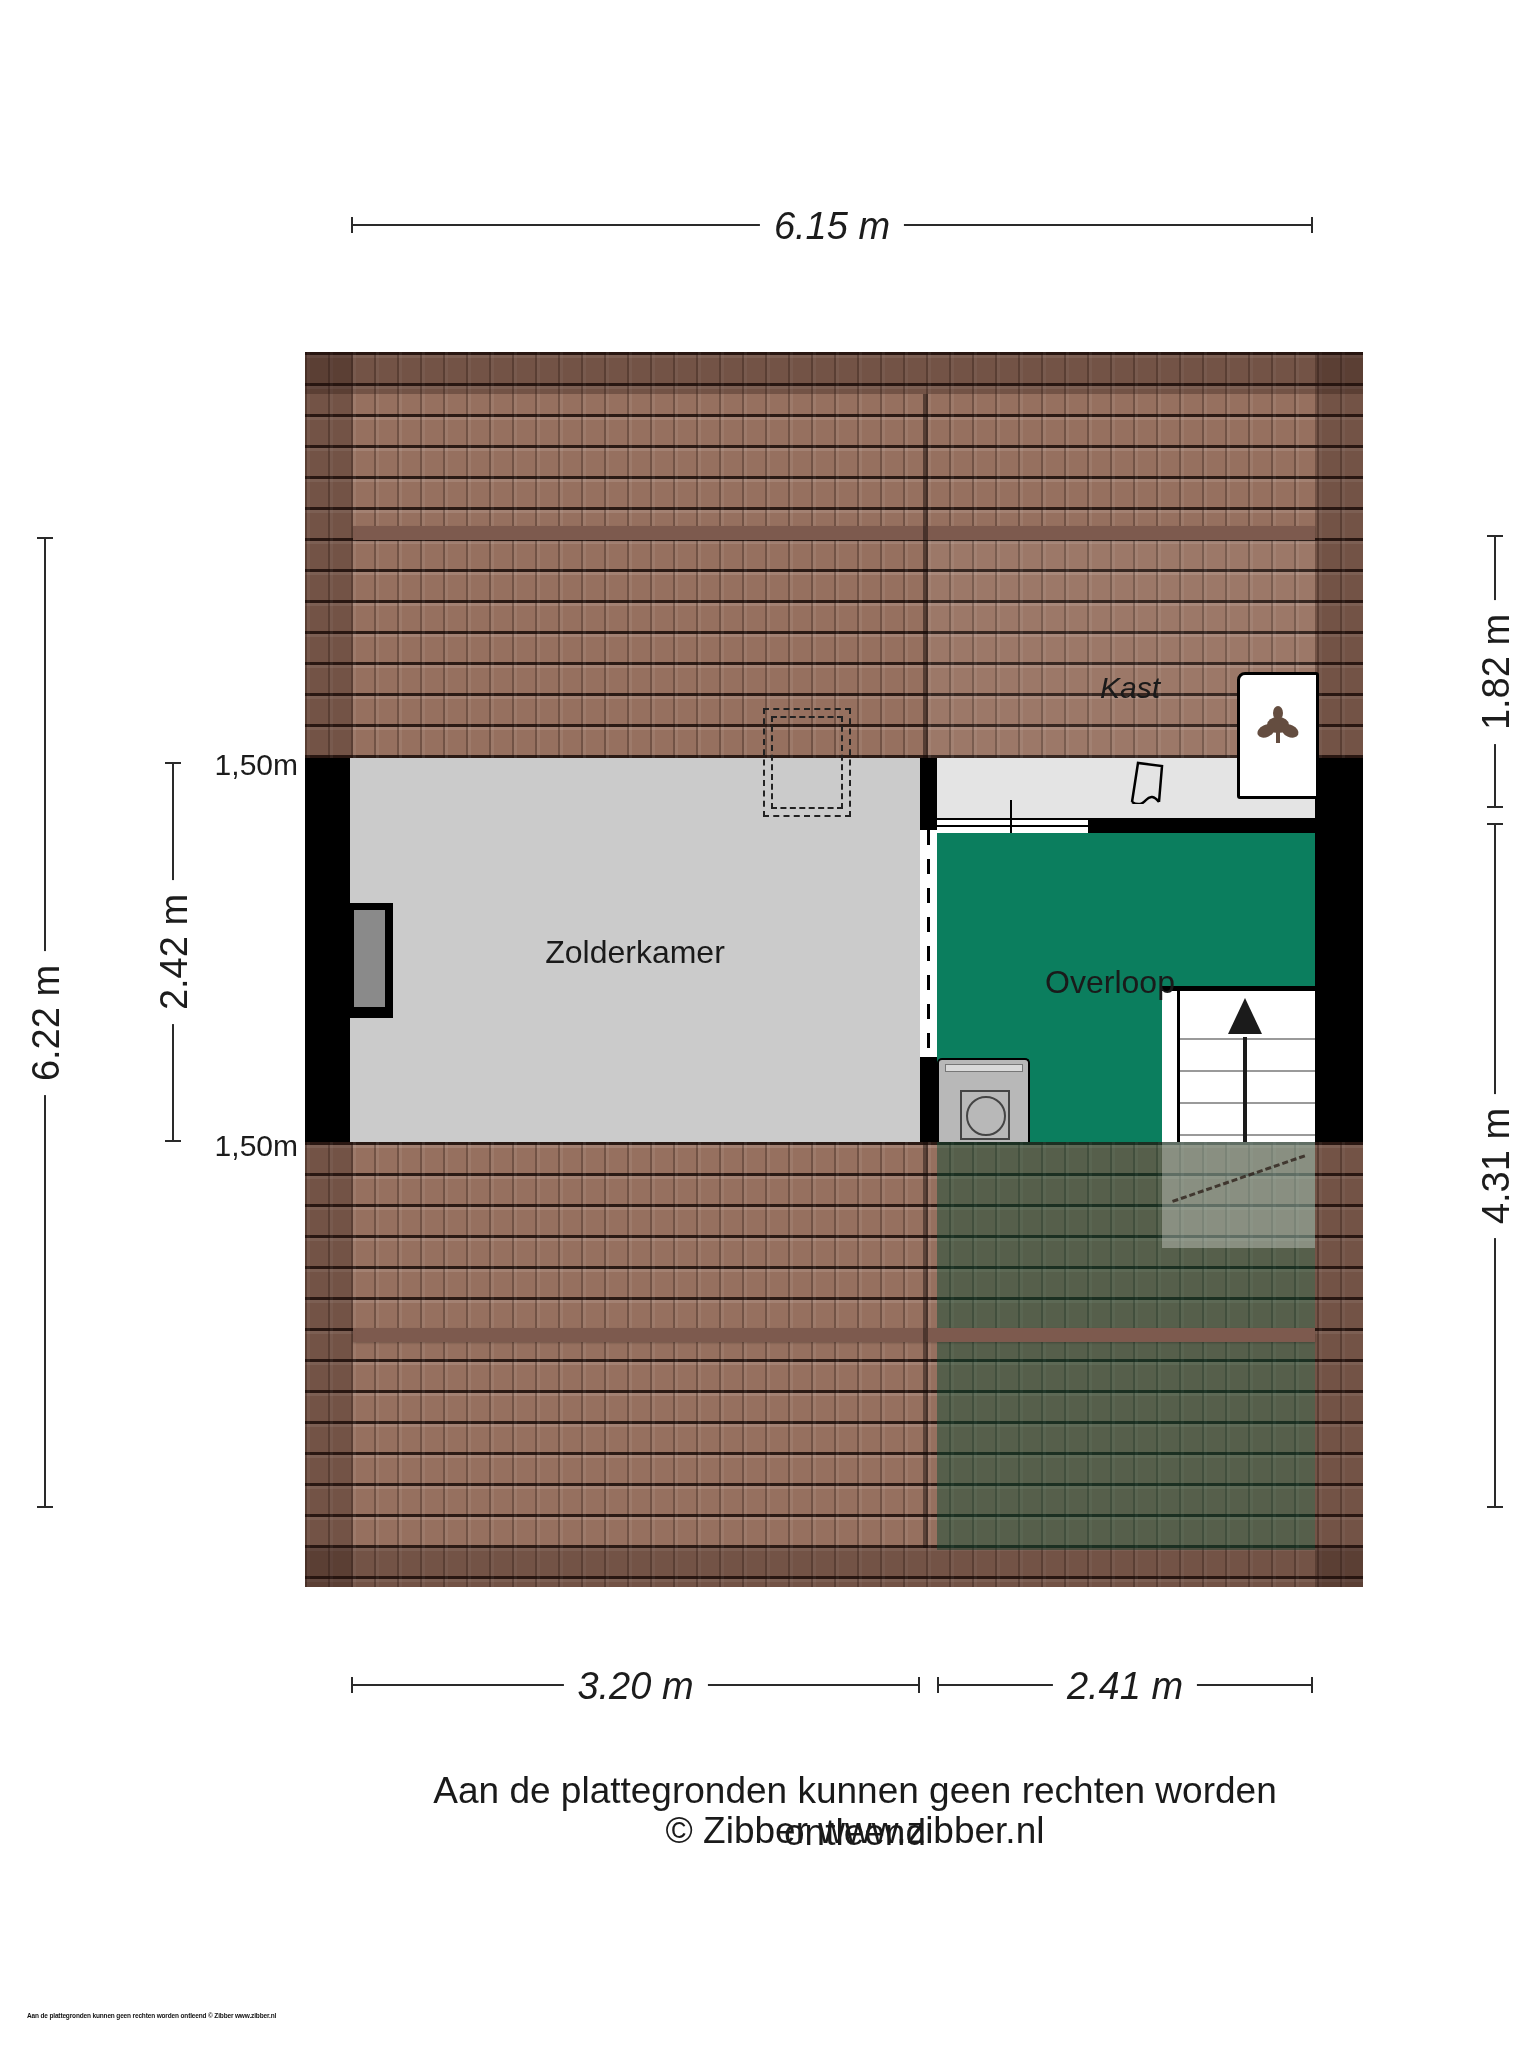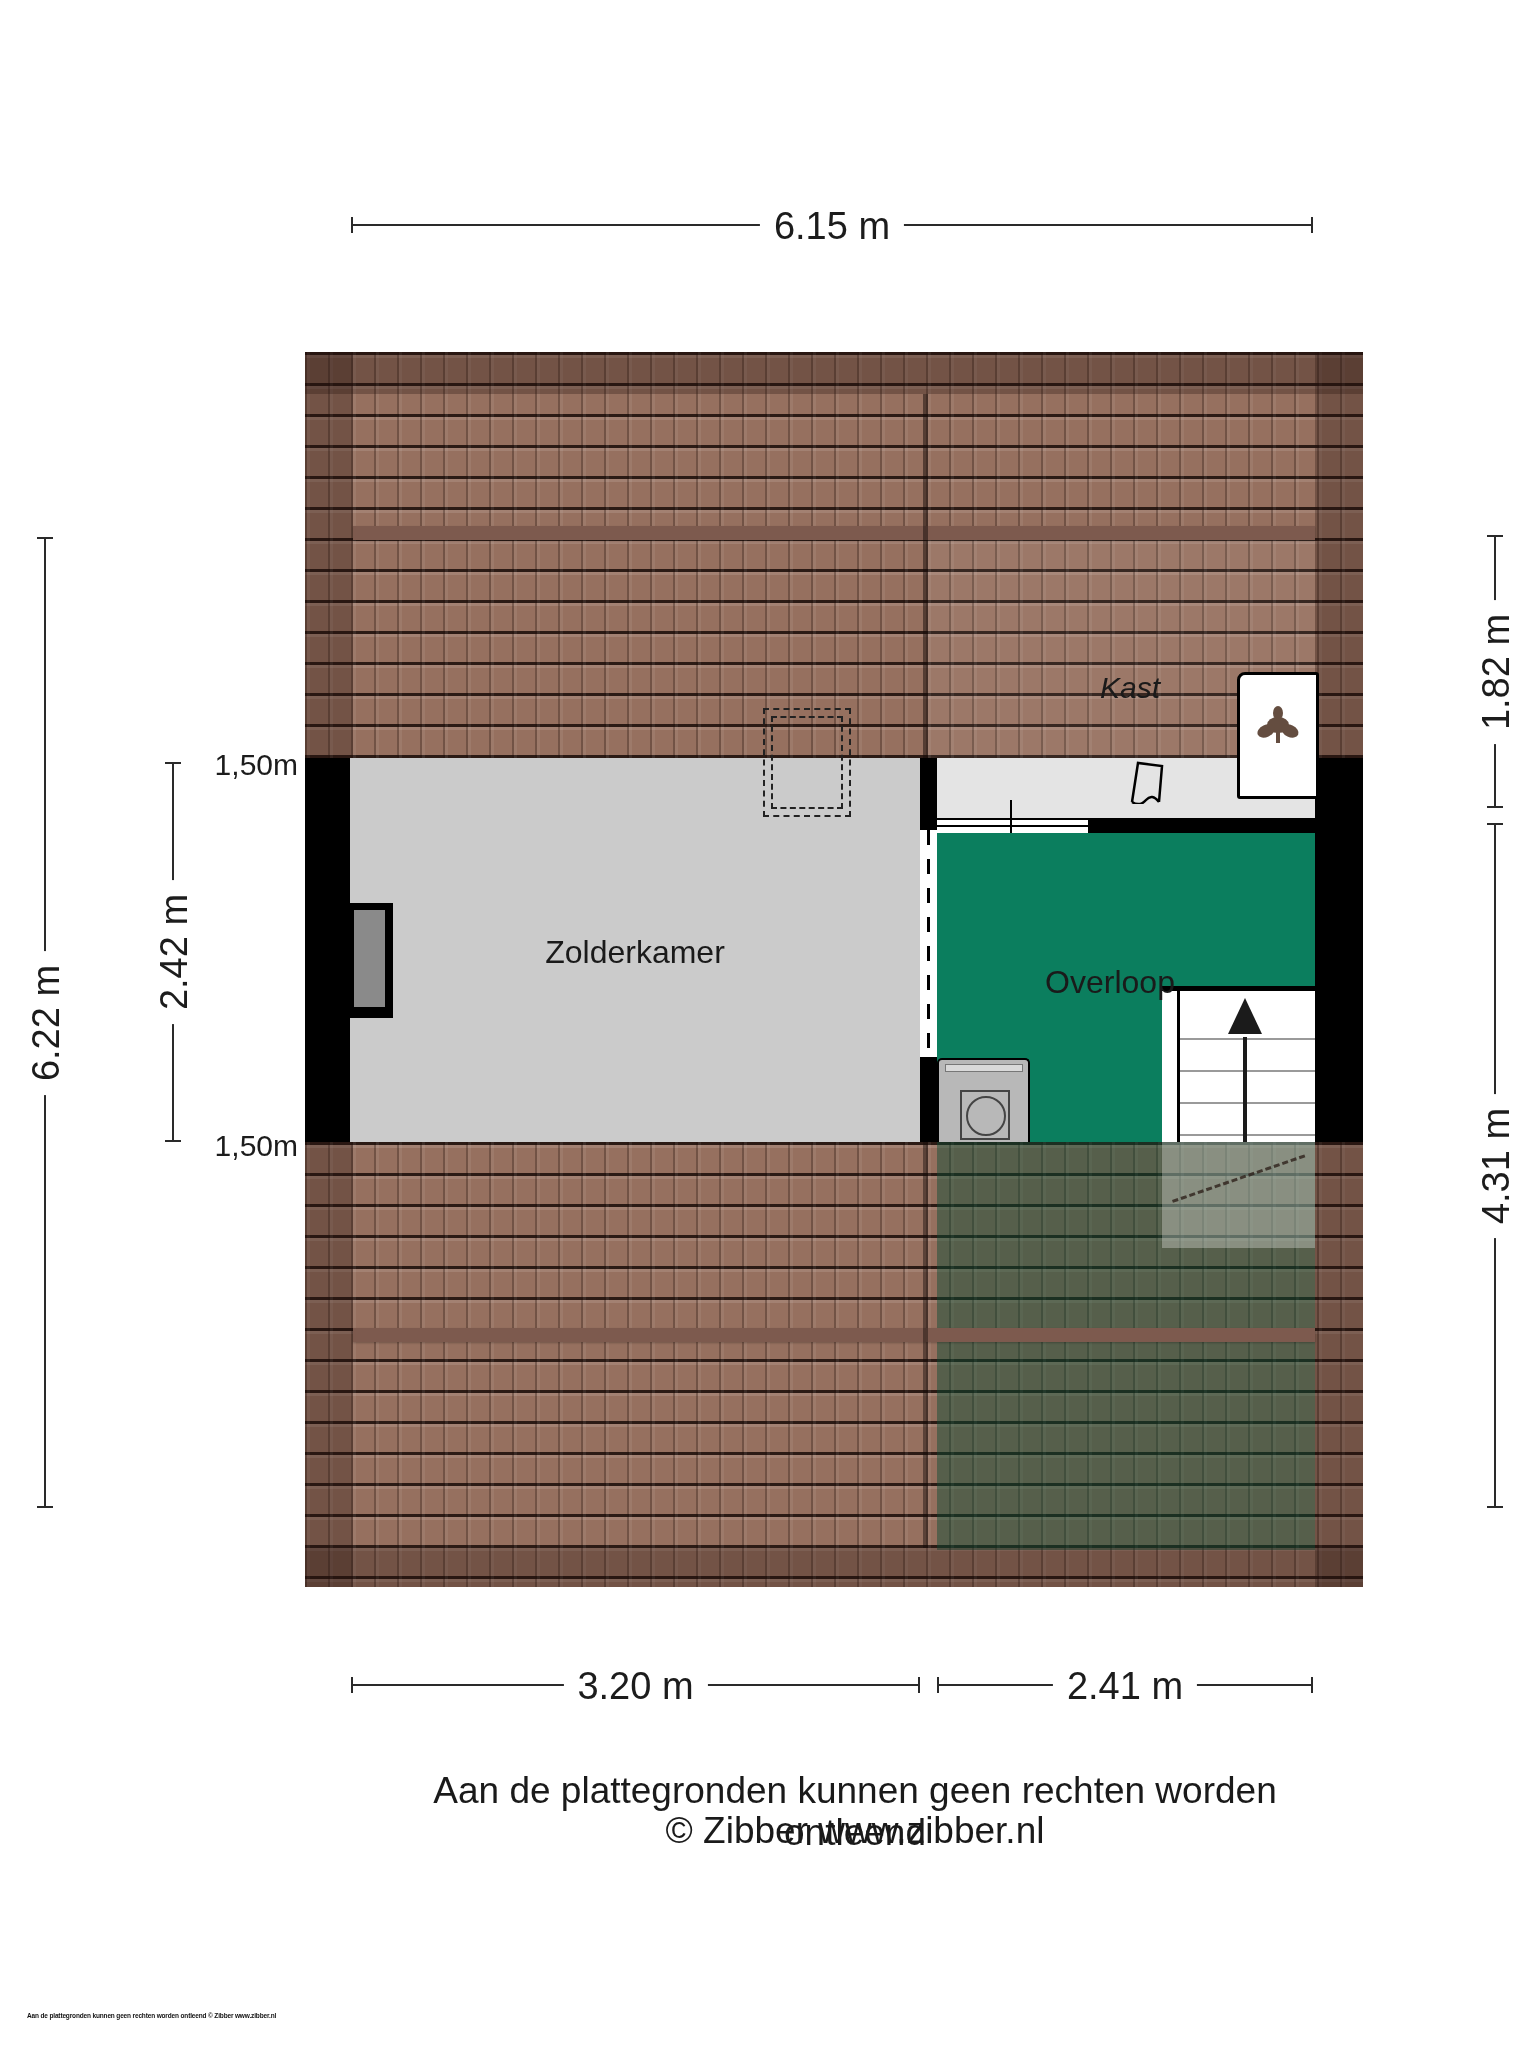--- a/index.html
+++ b/index.html
@@ -3,21 +3,21 @@
 <meta charset="utf-8">
 <style>
   html,body{margin:0;padding:0;}
   body{
     width:1536px;height:2048px;position:relative;background:#ffffff;
     font-family:"Liberation Sans", sans-serif;color:var(--text,#1c1c1c);
     overflow:hidden;
   }
   
   .dim{position:absolute;}
-  .dim-h{border-top:2px solid var(--dim-line);height:0;}
+  .dim-h{border-top:2px solid var(--dim-line);height:0;font-style:italic;}
   .dim-h::before,.dim-h::after{content:"";position:absolute;top:-9px;width:2px;height:16px;background:var(--dim-line);}
   .dim-h::before{left:0;} .dim-h::after{right:0;}
   .dim-v{border-left:2px solid var(--dim-line);width:0;}
   .dim-v::before,.dim-v::after{content:"";position:absolute;left:-9px;height:2px;width:16px;background:var(--dim-line);}
   .dim-v::before{top:0;} .dim-v::after{bottom:0;}
   .dim-label{
     position:absolute;left:50%;top:0;transform:translate(-50%,-50%);
     background:#fff;padding:2px 14px;font-size:38px;white-space:nowrap;color:var(--text);
   }
   .dim-v .dim-label{left:0;top:50%;transform:translate(-50%,-50%) rotate(-90deg);}

